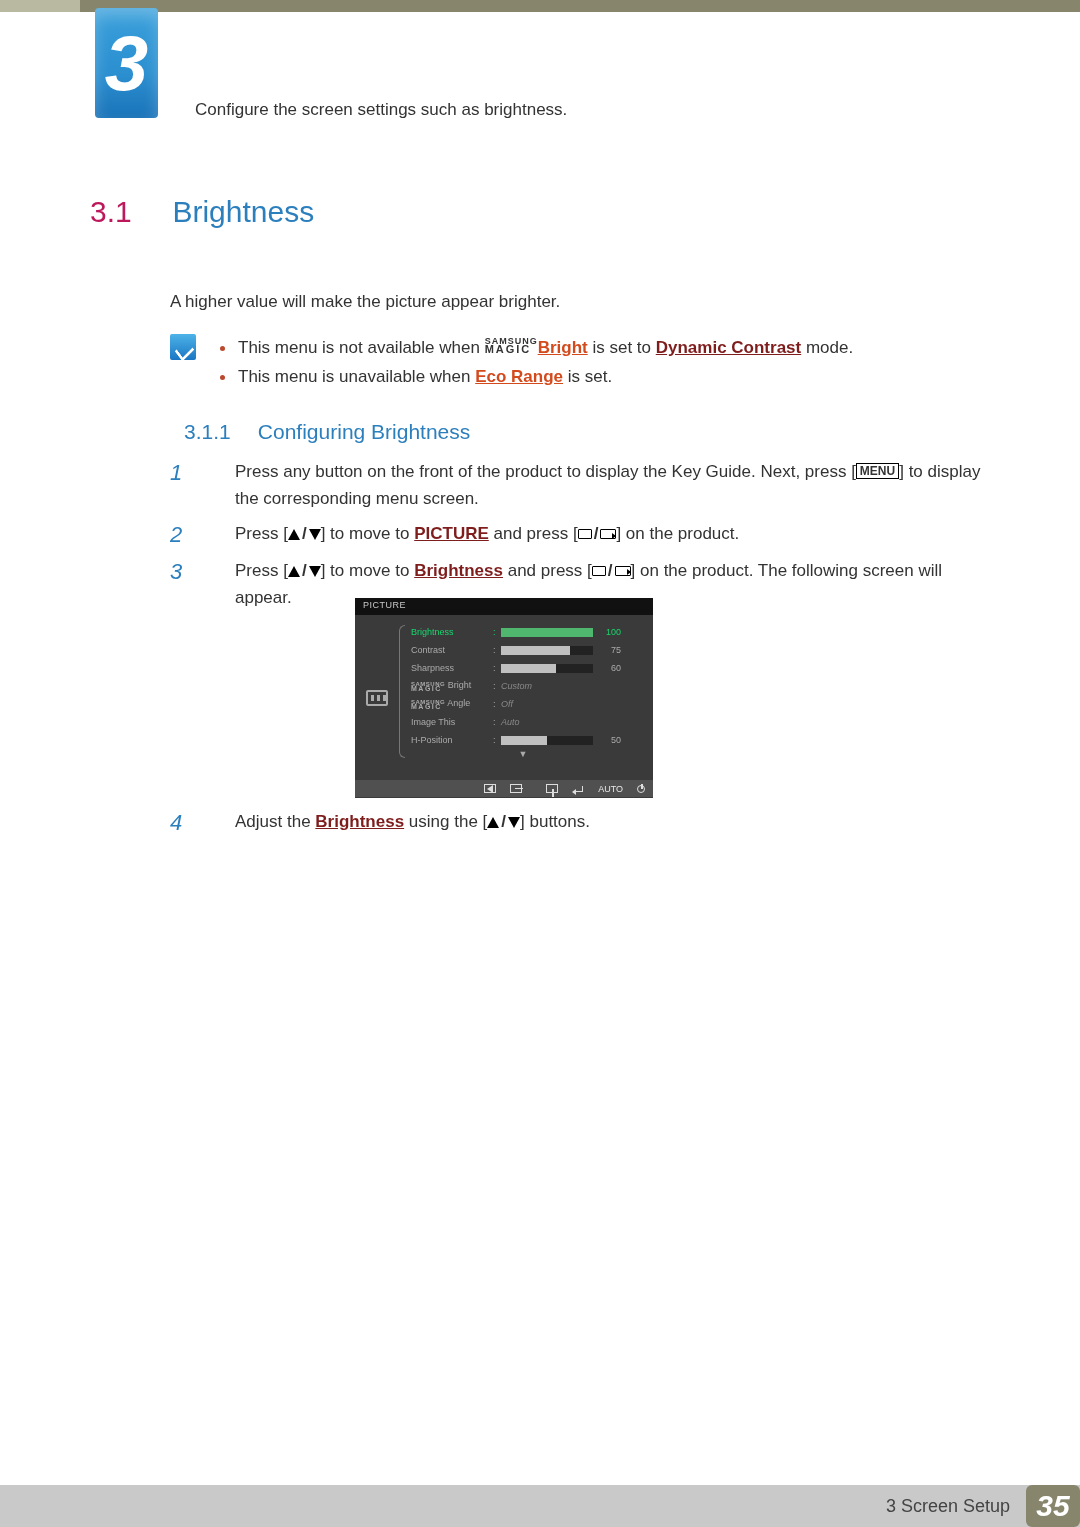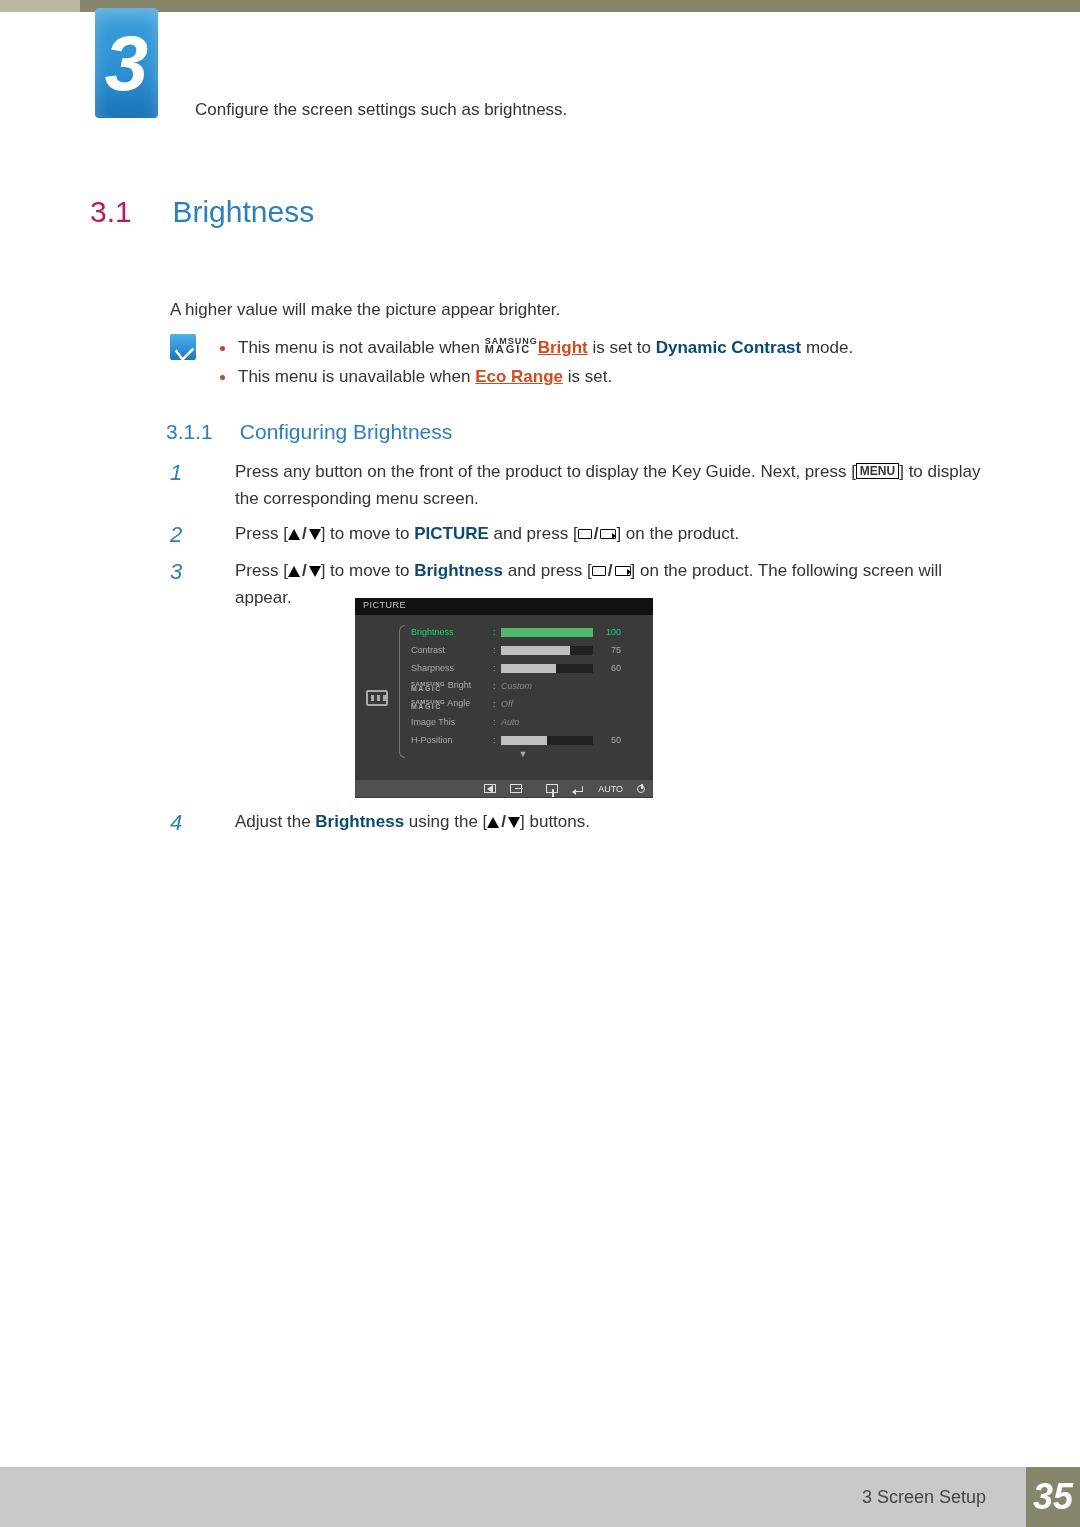--- a/index.html
+++ b/index.html
@@ -11,33 +11,33 @@
   .chapter-badge { position: absolute; left: 95px; top: 8px; width: 63px; height: 110px; background: linear-gradient(180deg,#3aa0db 0%, #2b8fd0 60%, #1a73b8 100%); border-radius: 4px; color: #fff; font-size: 78px; font-weight: 700; text-align: center; line-height: 110px; font-style: italic; box-shadow: inset 0 8px 16px rgba(255,255,255,.25); }
   .chapter-title { position: absolute; left: 195px; top: 40px; font-size: 40px; color: #2c7fbd; font-weight: 400; }
   .chapter-desc { position: absolute; left: 195px; top: 98px; font-size: 17px; color: #444; }
   .section { position: absolute; left: 90px; right: 90px; }
   .s31 { top: 195px; }
   .s31 .num { color: #be185d; font-size: 30px; display: inline-block; width: 78px; }
   .s31 .title { color: #2c7fbd; font-size: 30px; }
   .body-text { font-size: 17px; color: #333; line-height: 1.4; }
   .para { position: absolute; left: 170px; right: 90px; }
   .p1 { top: 258px; }
-  .p2 { top: 298px; }
+  .p2 { top: 290px; }
   .note-block { position: absolute; left: 170px; top: 334px; right: 90px; }
   .note-icon { position: absolute; left: 0; top: 0; width: 26px; height: 26px; background: linear-gradient(180deg,#4db3e8,#1a76c4); border-radius: 2px; }
   .note-icon::after { content: ""; position: absolute; left: 6px; top: 10px; width: 14px; height: 10px; border-bottom: 3px solid #fff; border-left: 3px solid #fff; transform: rotate(-45deg) skew(-8deg); border-radius: 1px; }
   .note-list { margin-left: 50px; }
   .note-item { position: relative; padding-left: 18px; font-size: 17px; color: #333; line-height: 1.7; }
   .note-item::before { content: ""; position: absolute; left: 0; top: 12px; width: 5px; height: 5px; background: #b94a2f; border-radius: 50%; }
   .magic-brand { font-size: 10px; font-weight: 700; letter-spacing: 1px; display: inline-block; line-height: .8; vertical-align: baseline; }
   .magic-brand .t { display:block; font-size:9px; }
   .magic-brand .b { display:block; font-size:11px; letter-spacing:2px; }
-  .hl-red { color: #0c4a6e; font-weight: 700; }
+  .hl-red { color: #7f1d1d; font-weight: 700; text-decoration: underline; }
   .hl-red-u { color: #d34a1d; font-weight: 700; text-decoration: underline; }
-  .sub-head { position: absolute; left: 166px; top: 420px; color: #2c7fbd; font-size: 21px; }
+  .sub-head { position: absolute; left: 184px; top: 420px; color: #2c7fbd; font-size: 21px; }
   .sub-head .sn { display: inline-block; width: 68px; }
   .steps { position: absolute; left: 170px; right: 90px; top: 458px; }
   .step { display: flex; font-size: 17px; color: #333; line-height: 1.6; margin-bottom: 8px; }
   .step .n { width: 24px; color: #2c7fbd; font-size: 22px; font-style: italic; font-weight: 400; flex-shrink: 0; line-height: 1.2; padding-top:2px;}
   .step .txt { flex: 1; margin-left: 41px; }
   .menu-key { font-family: Arial; font-size: 12px; font-weight: 700; border: 1px solid #000; padding: 0 3px; vertical-align: 2px; }
   .tri { display: inline-block; width: 0; height: 0; vertical-align: -1px; }
   .tri.up { border-left: 6px solid transparent; border-right: 6px solid transparent; border-bottom: 11px solid #000; }
   .tri.down { border-left: 6px solid transparent; border-right: 6px solid transparent; border-top: 11px solid #000; }
   .slash { display:inline-block; padding: 0 2px; font-weight:700;}
@@ -76,23 +76,23 @@
   .fi-enter { width:10px; height:8px; border:1px solid transparent; position:relative;}
   .fi-enter::before{content:"";position:absolute;right:0;top:0;width:1.5px;height:6px;background:#ddd;}
   .fi-enter::after{content:"";position:absolute;right:0;top:5px;width:8px;height:1.5px;background:#ddd;}
   .fi-enter .arr {position:absolute;left:-3px;top:3px;width:0;height:0;border-top:3px solid transparent;border-bottom:3px solid transparent;border-right:4px solid #ddd;}
   .fi-power { width:8px;height:8px;border:1.2px solid #ddd;border-radius:50%;position:relative;}
   .fi-power::after{content:"";position:absolute;left:3px;top:-2px;width:1.5px;height:5px;background:#ddd;}
   .magic-inline { display:inline-block; vertical-align: -3px; line-height: .75; font-weight:700; }
   .magic-inline .a{display:block;font-size:6px;letter-spacing:.5px;}
   .magic-inline .b{display:block;font-size:7px;letter-spacing:1.5px;}
   .step4-wrap { position: absolute; left: 170px; right: 90px; top: 808px; }
-  .footer { position: absolute; left: 0; bottom: 0; width: 100%; height: 60px; background: #c9c9c9; display: flex; justify-content: flex-end; align-items: stretch; gap: 24px; }
+  .footer { position: absolute; left: 0; bottom: 0; width: 100%; height: 42px; background: #c9c9c9; display: flex; justify-content: flex-end; align-items: stretch; }
   .footer .label { background: #c9c9c9; color: #444; align-self: center; padding-right: 16px; font-size: 18px; }
-  .footer .pnum { width: 54px; background: #87866c; color: #fff; font-size: 36px; font-weight: 700; display: flex; align-items: center; justify-content: center; font-style:italic;}
+  .footer .pnum { width: 54px; background: #87866c; color: #fff; font-size: 30px; font-weight: 700; display: flex; align-items: center; justify-content: center; font-style:italic;border-radius:6px;}
   .footer-left-gap{position:absolute;left:0;bottom:0;height:42px;width:80px;background:#d4d4d4;}
 </style>
 </head>
 <body>
 
 <div class="page">
   <div class="top-bar">
     <div class="seg-a"></div>
       <div class="seg-b"></div>
   </div>

